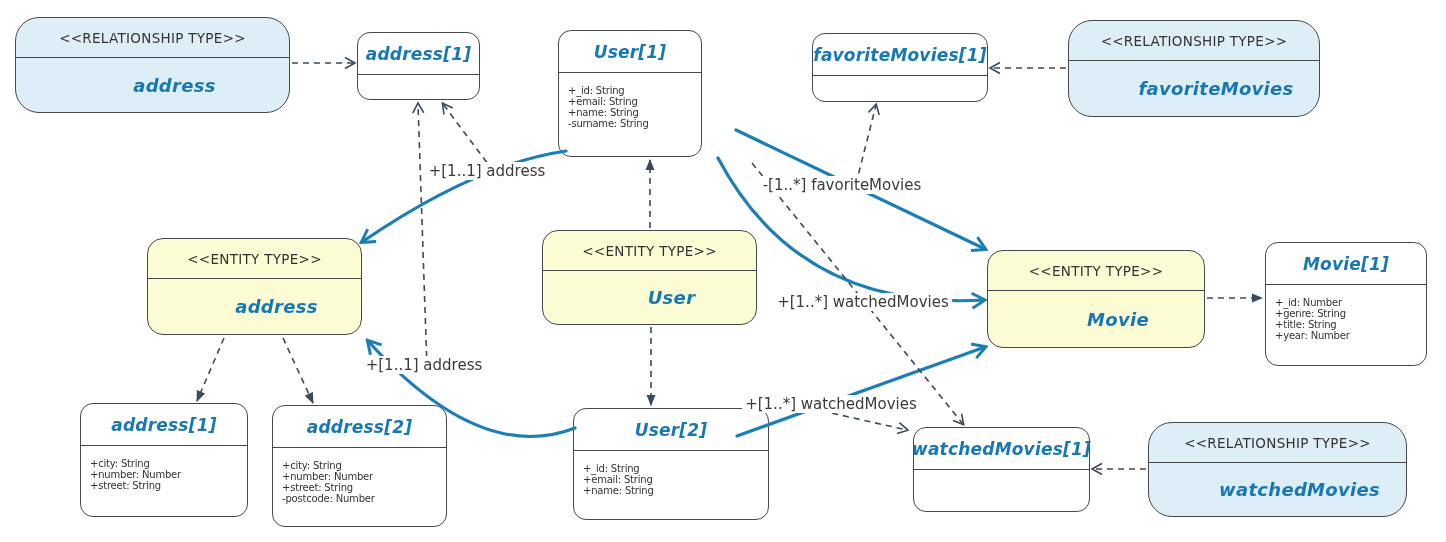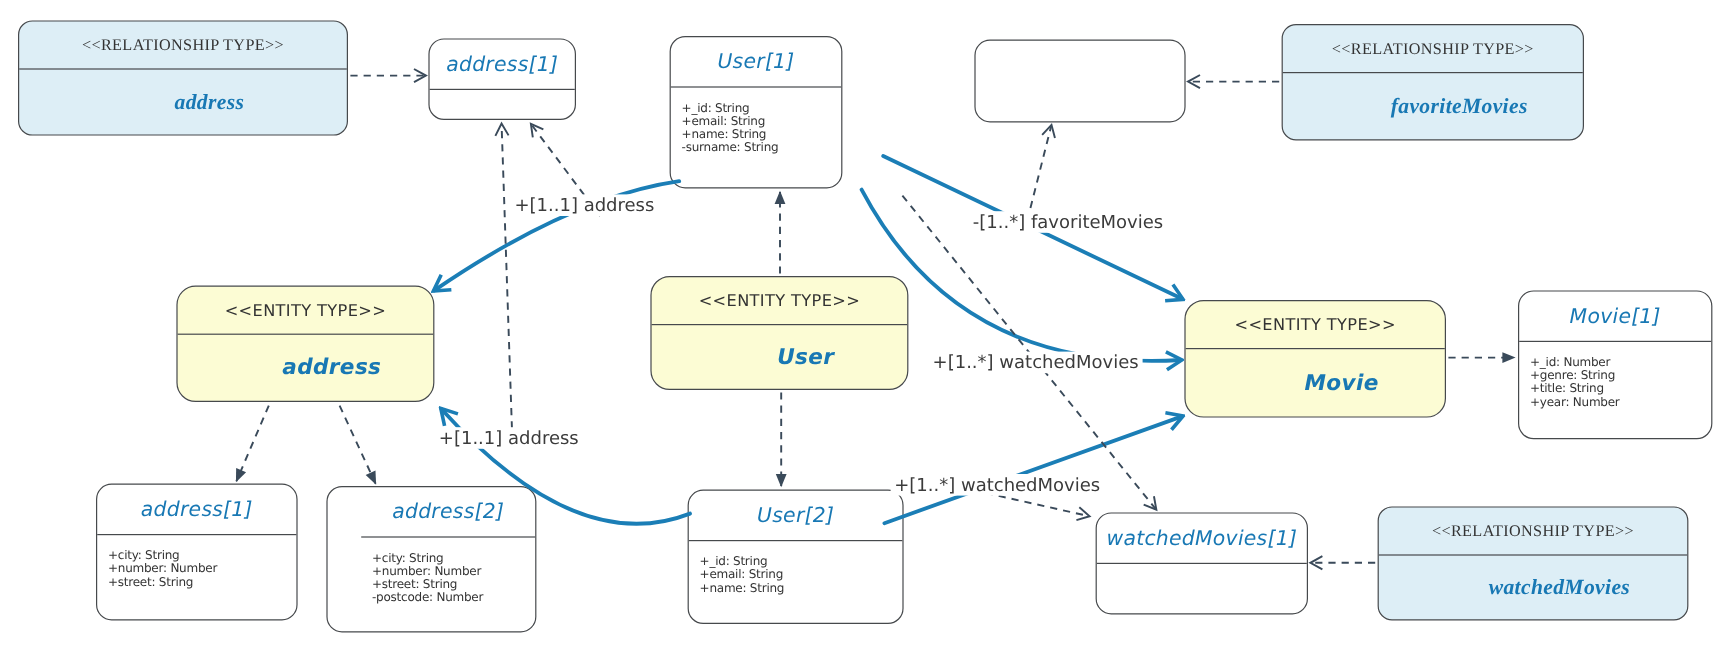--- a/index.html
+++ b/index.html
@@ -9,24 +9,24 @@
     --dash:#3a4a5a;
     --rel-fill:#ddeef6;
     --ent-fill:#fcfcd4;
     --dark-text:#333333;
   }
   html,body{margin:0;padding:0;background:#ffffff;}
   body{font-family:"DejaVu Sans","Liberation Sans",sans-serif;}
   #stage{position:relative;width:1446px;height:542px;background:#ffffff;overflow:hidden;}
   .node{position:absolute;box-sizing:border-box;background:#ffffff;border:1.6px solid var(--border);
         border-radius:13px;z-index:1;display:flex;flex-direction:column;}
-  .node.relationship{background:var(--rel-fill);border-radius:12px;font-family:Liberation Serif, serif;}
+  .node.relationship{background:var(--rel-fill);border-radius:24px;}
   .node.entity{background:var(--ent-fill);border-radius:16px;}
   .node .title{height:42px;box-sizing:border-box;display:flex;align-items:center;justify-content:center;
-        border-bottom:1.4px solid var(--border);font-style:italic;font-weight:400;font-size:17px;
+        border-bottom:1.4px solid var(--border);font-style:italic;font-weight:700;font-size:17px;
         color:var(--blue-text);letter-spacing:0.2px;}
   .node .body{flex:1;padding:12px 8px 4px 9px;font-size:10px;color:var(--dark-text);
         line-height:1.11;letter-spacing:-0.2px;}
   .node .stereo{height:40px;box-sizing:border-box;display:flex;align-items:center;justify-content:center;
         border-bottom:1.4px solid var(--border);font-size:13.5px;color:var(--dark-text);letter-spacing:0.3px;}
   .node .name{flex:1;display:flex;align-items:center;justify-content:center;font-style:italic;
         font-weight:600;font-size:18px;color:var(--blue-text);letter-spacing:0.3px;padding-left:44px;}
   #edges{position:absolute;left:0;top:0;z-index:2;pointer-events:none;}
   .edge-solid{stroke:var(--edge-blue);stroke-width:3.2;fill:none;stroke-linecap:round;}
   .edge-dashed{stroke:var(--dash);stroke-width:1.6;fill:none;stroke-dasharray:6 5;}
@@ -63,41 +63,42 @@
       <path d="M 650,228 L 650,160" class="edge-dashed" marker-end="url(#m-dark-filled)"></path>
       <path d="M 651,327 L 651,405" class="edge-dashed" marker-end="url(#m-dark-filled)"></path>
       <path d="M 427,368 L 418,104" class="edge-dashed" marker-end="url(#m-dark-open)"></path>
       <path d="M 500,180 L 443,104" class="edge-dashed" marker-end="url(#m-dark-open)"></path>
       <path d="M 856,184 L 876,105" class="edge-dashed" marker-end="url(#m-dark-open)"></path>
       <path d="M 752,163 L 963,424" class="edge-dashed" marker-end="url(#m-dark-open)"></path>
       <path d="M 800,406 L 907,430" class="edge-dashed" marker-end="url(#m-dark-open)"></path>
     </svg>
     <div class="edge-label" style="left: 487px; top: 171px;">+[1..1] address</div>
     <div class="edge-label" style="left: 424px; top: 365px;">+[1..1] address</div>
-    <div class="edge-label" style="left: 890px; top: 185px;">-[1..*] favoriteMovies</div>
+    <div class="edge-label" style="left: 842px; top: 185px;">-[1..*] favoriteMovies</div>
     <div class="edge-label" style="left: 863px; top: 302px;">+[1..*] watchedMovies</div>
     <div class="edge-label" style="left: 831px; top: 404px;">+[1..*] watchedMovies</div>
     <div class="node relationship" style="left: 15px; top: 17px; width: 275px; height: 96px;">
       <div class="stereo">&lt;&lt;RELATIONSHIP TYPE&gt;&gt;</div>
       <div class="name">address</div>
     </div>
     <div class="node document" style="left: 357px; top: 32px; width: 123px; height: 68px;">
       <div class="title">address[1]</div>
       <div class="body"></div>
     </div>
     <div class="node document" style="left: 558px; top: 30px; width: 144px; height: 127px;">
       <div class="title">User[1]</div>
       <div class="body">
         <div class="attr">+_id: String</div>
         <div class="attr">+email: String</div>
         <div class="attr">+name: String</div>
         <div class="attr">-surname: String</div>
       </div>
     </div>
     <div class="node document" style="left: 812px; top: 33px; width: 176px; height: 69px;">
+      <div class="title">favoriteMovies[1]</div>
       <div class="body"></div>
     </div>
     <div class="node relationship" style="left: 1068px; top: 20px; width: 252px; height: 97px;">
       <div class="stereo">&lt;&lt;RELATIONSHIP TYPE&gt;&gt;</div>
       <div class="name">favoriteMovies</div>
     </div>
     <div class="node entity" style="left: 147px; top: 238px; width: 215px; height: 97px;">
       <div class="stereo">&lt;&lt;ENTITY TYPE&gt;&gt;</div>
       <div class="name">address</div>
     </div>
@@ -119,30 +120,30 @@
       </div>
     </div>
     <div class="node document" style="left: 80px; top: 403px; width: 168px; height: 114px;">
       <div class="title">address[1]</div>
       <div class="body">
         <div class="attr">+city: String</div>
         <div class="attr">+number: Number</div>
         <div class="attr">+street: String</div>
       </div>
     </div>
-    <div class="node document" style="left: 272px; top: 405px; width: 175px; height: 122px; padding-left: 28px;">
+    <div class="node document" style="left: 272px; top: 405px; width: 175px; height: 122px;">
       <div class="title">address[2]</div>
       <div class="body">
         <div class="attr">+city: String</div>
         <div class="attr">+number: Number</div>
         <div class="attr">+street: String</div>
         <div class="attr">-postcode: Number</div>
       </div>
     </div>
-    <div class="node document" style="left: 573px; top: 408px; width: 180px; height: 112px;">
+    <div class="node document" style="left: 573px; top: 408px; width: 196px; height: 112px;">
       <div class="title">User[2]</div>
       <div class="body">
         <div class="attr">+_id: String</div>
         <div class="attr">+email: String</div>
         <div class="attr">+name: String</div>
       </div>
     </div>
     <div class="node document" style="left: 913px; top: 427px; width: 177px; height: 85px; gap: 20px;">
       <div class="title">watchedMovies[1]</div>
     </div>

